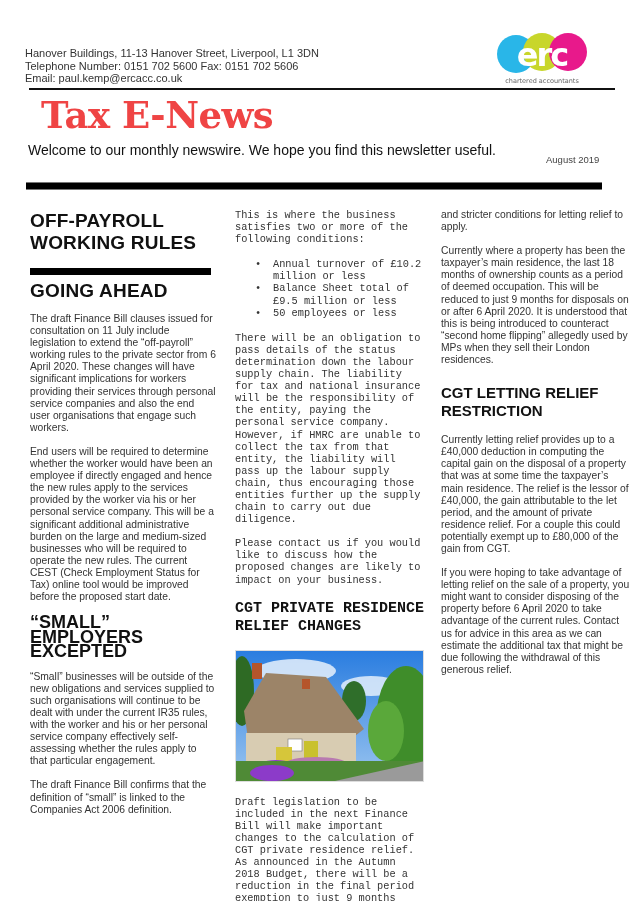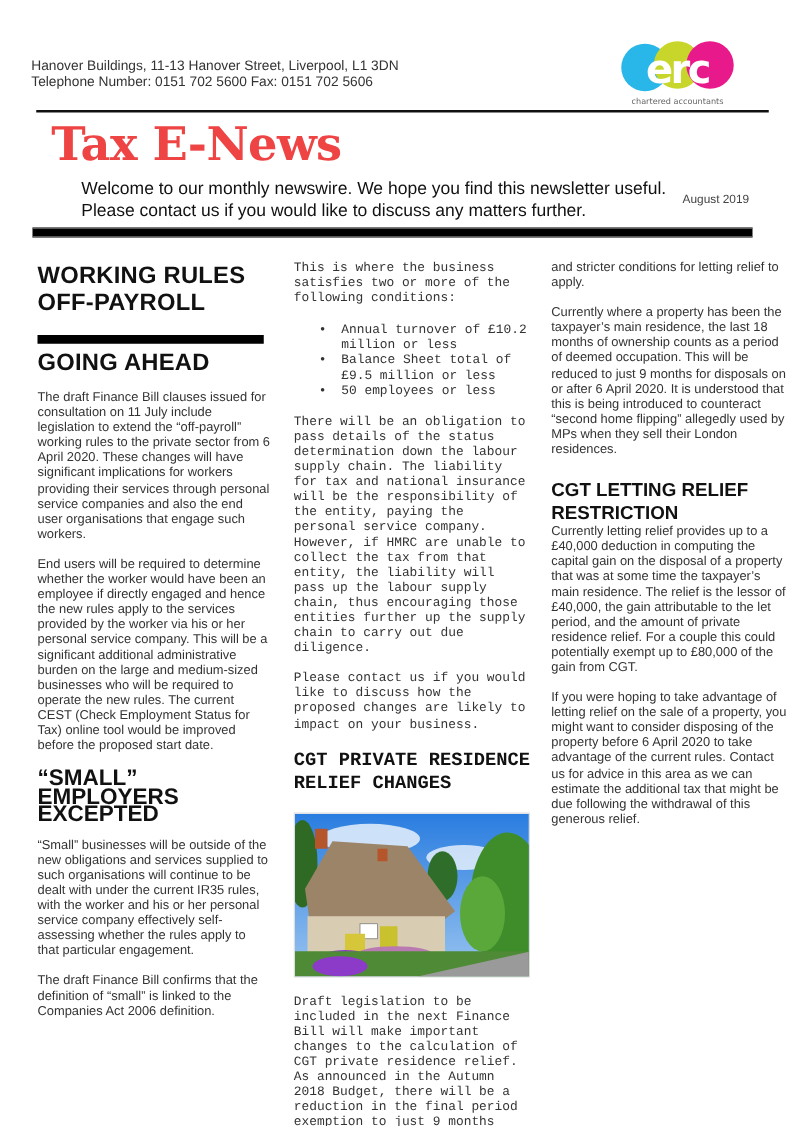--- a/index.html
+++ b/index.html
@@ -10,21 +10,21 @@
     .address div { white-space: nowrap; }
 
     .logo { position: absolute; left: 494px; top: 28px; width: 96px; height: 60px; }
     .logo svg { display: block; }
 
     .rule-thin { position: absolute; left: 29px; top: 88px; width: 586px; height: 2px; background: #111; }
 
     .title { position: absolute; left: 41px; top: 92px; font-family: "DejaVu Serif", serif; font-weight: bold; font-size: 37px; color: #ef4444; letter-spacing: -0.5px; line-height: 46px; }
 
     .welcome { position: absolute; left: 28px; top: 141px; font-size: 14px; line-height: 18px; color: #111; }
-    .welcome div { white-space: nowrap; margin-left: 37px; }
+    .welcome div { white-space: nowrap; }
     .date { position: absolute; left: 546px; top: 154px; font-size: 9.5px; color: #444; text-align: center; }
 
     .rule-thick { position: absolute; left: 26px; top: 182px; width: 576px; height: 8px; background: #000; border-top: 1px solid #777; border-bottom: 1px solid #777; }
 
     .col { position: absolute; font-size: 10.3px; line-height: 12.1px; color: #333; }
     .col p { margin-bottom: 12px; }
     .col h2 { font-weight: bold; color: #111; }
     .h-big { font-size: 19px; line-height: 22px; letter-spacing: 0.2px; }
     .h-mid { font-size: 15px; line-height: 18px; }
     .h-small { font-size: 18px; line-height: 14.5px; }
@@ -41,48 +41,48 @@
 
     .photo { width: 189px; height: 132px; margin: 14px 0 14px 0; position: relative; overflow: hidden; border: 1px solid #ddd; }
     .photo svg { display: block; }
   </style>
 </head>
 <body>
 
 <div class="address">
   <div>Hanover Buildings, 11-13 Hanover Street, Liverpool, L1 3DN</div>
   <div>Telephone Number:  0151 702 5600   Fax:  0151 702 5606</div>
+  <div>Email: paul.kemp@ercacc.co.uk</div>
 </div>
 
 <div class="logo">
   <svg width="96" height="60" viewBox="0 0 96 60">
     <circle cx="22" cy="26" r="19" fill="#29b6e8"></circle>
     <circle cx="48" cy="24" r="19" fill="#c8d62b"></circle>
     <circle cx="74" cy="24" r="19" fill="#e8198b"></circle>
     <text x="48" y="38" text-anchor="middle" font-family="DejaVu Sans, sans-serif" font-weight="bold" font-size="32" fill="#ffffff" letter-spacing="-2">erc</text>
     <text x="48" y="55" text-anchor="middle" font-family="DejaVu Sans, sans-serif" font-size="6.5" fill="#666">chartered accountants</text>
   </svg>
 </div>
 
 <div class="rule-thin"></div>
 
 <div class="title">Tax E-News</div>
 
 <div class="welcome">
   <div>Welcome to our monthly newswire. We hope you find this newsletter useful.</div>
-  <div>Please contact us if you would like to discuss any matters further.</div>
 </div>
 <div class="date">August 2019</div>
 
 <div class="rule-thick"></div>
 
 <div class="col col1">
   <h2 class="h-big">
+    <div>OFF-PAYROLL</div>
     <div>WORKING RULES</div>
-    <div>OFF-PAYROLL</div>
   </h2>
   <div class="section-bar"></div>
   <h2 class="h-big" style="margin-bottom:11px;">GOING AHEAD</h2>
   <p>The draft Finance Bill clauses issued for consultation on 11 July include legislation to extend the “off-payroll” working rules to the private sector from 6 April 2020. These changes will have significant implications for workers providing their services through personal service companies and also the end user organisations that engage such workers.</p>
   <p>End users will be required to determine whether the worker would have been an employee if directly engaged and hence the new rules apply to the services provided by the worker via his or her personal service company. This will be a significant additional administrative burden on the large and medium-sized businesses who will be required to operate the new rules. The current CEST (Check Employment Status for Tax) online tool would be improved before the proposed start date.</p>
   <h2 class="h-small" style="margin-bottom:12px;">“SMALL” EMPLOYERS EXCEPTED</h2>
   <p>“Small” businesses will be outside of the new obligations and services supplied to such organisations will continue to be dealt with under the current IR35 rules, with the worker and his or her personal service company effectively self-assessing whether the rules apply to that particular engagement.</p>
   <p>The draft Finance Bill confirms that the definition of “small” is linked to the Companies Act 2006 definition.</p>
 </div>
 
@@ -124,16 +124,16 @@
       <polygon points="90,132 189,110 189,132" fill="#9a9a9a"></polygon>
       <ellipse cx="36" cy="122" rx="22" ry="8" fill="#8c3bc9"></ellipse>
     </svg>
   </div>
   <p>Draft legislation to be included in the next Finance Bill will make important changes to the calculation of CGT private residence relief. As announced in the Autumn 2018 Budget, there will be a reduction in the final period exemption to just 9 months</p>
 </div>
 
 <div class="col col3">
   <p>and stricter conditions for letting relief to apply.</p>
   <p>Currently where a property has been the taxpayer’s main residence, the last 18 months of ownership counts as a period of deemed occupation. This will be reduced to just 9 months for disposals on or after 6 April 2020. It is understood that this is being introduced to counteract “second home flipping” allegedly used by MPs when they sell their London residences.</p>
-  <h2 class="h-mid" style="margin-top:18px; ">CGT LETTING RELIEF RESTRICTION</h2>
+  <h2 class="h-mid" style="margin-top:18px; margin-bottom:14px;">CGT LETTING RELIEF RESTRICTION</h2>
   <p>Currently letting relief provides up to a £40,000 deduction in computing the capital gain on the disposal of a property that was at some time the taxpayer’s main residence. The relief is the lessor of £40,000, the gain attributable to the let period, and the amount of private residence relief. For a couple this could potentially exempt up to £80,000 of the gain from CGT.</p>
   <p>If you were hoping to take advantage of letting relief on the sale of a property, you might want to consider disposing of the property before 6 April 2020 to take advantage of the current rules. Contact us for advice in this area as we can estimate the additional tax that might be due following the withdrawal of this generous relief.</p>
 </div>
 
 </body></html>

